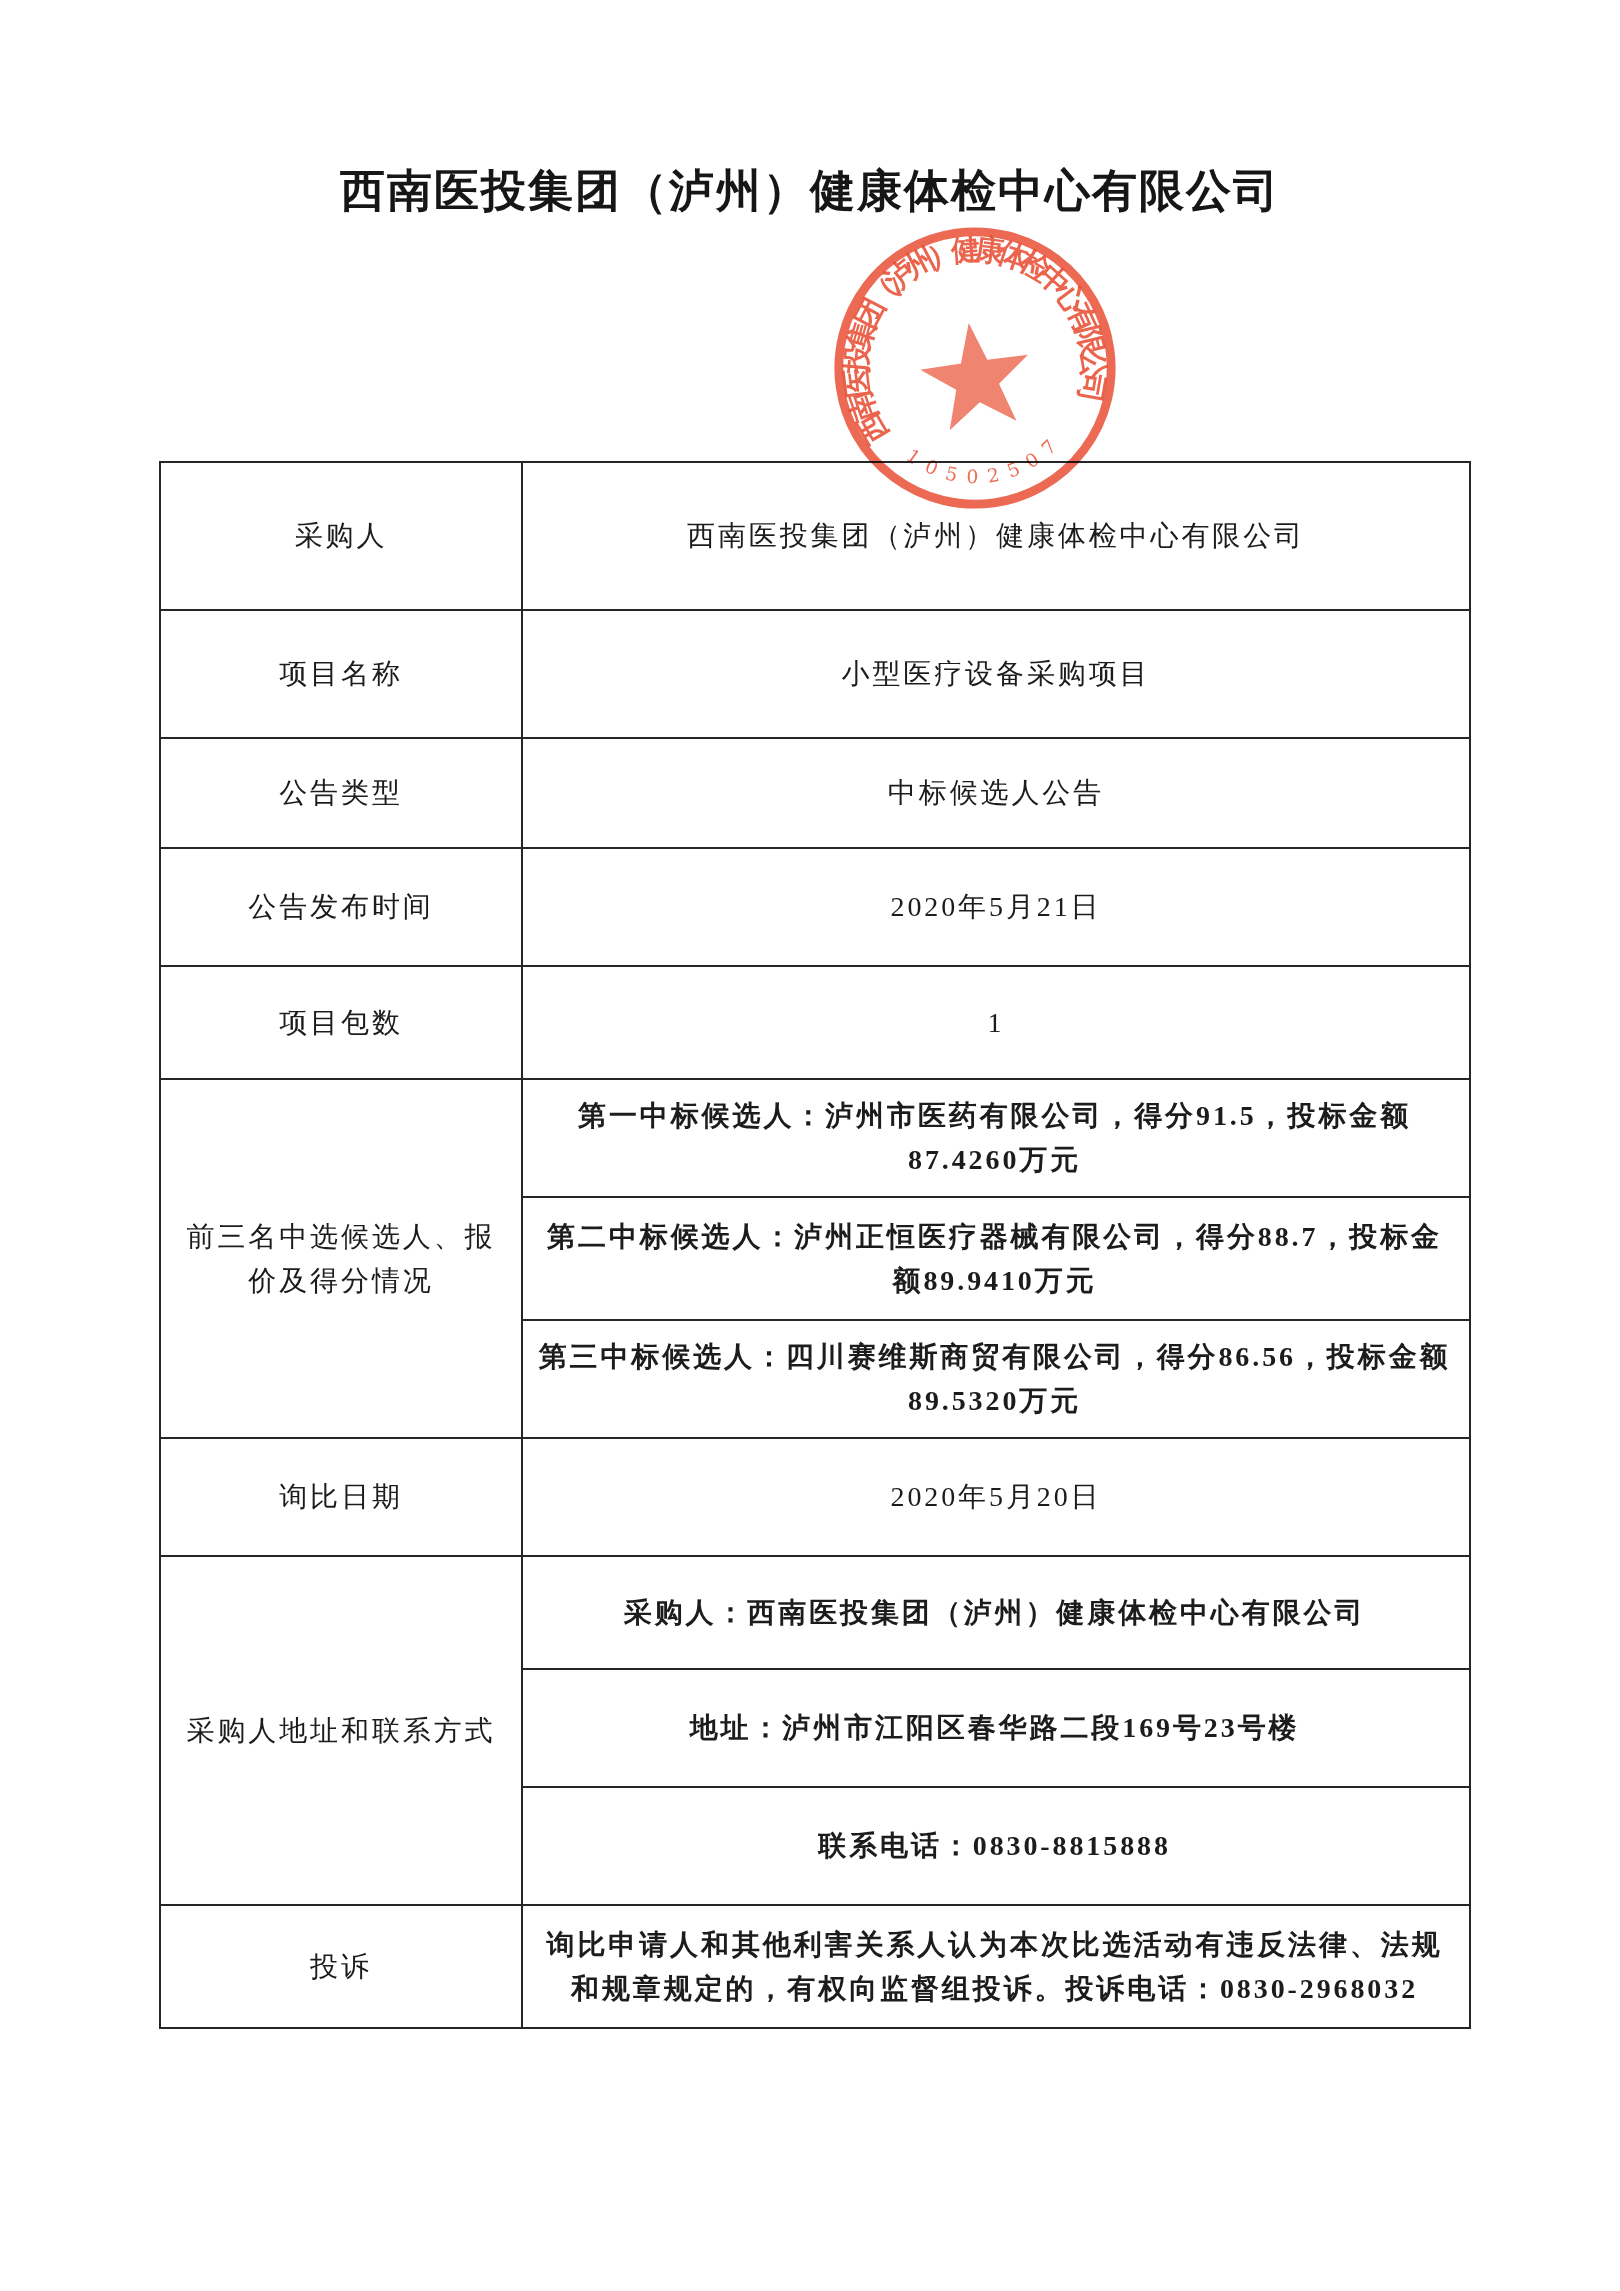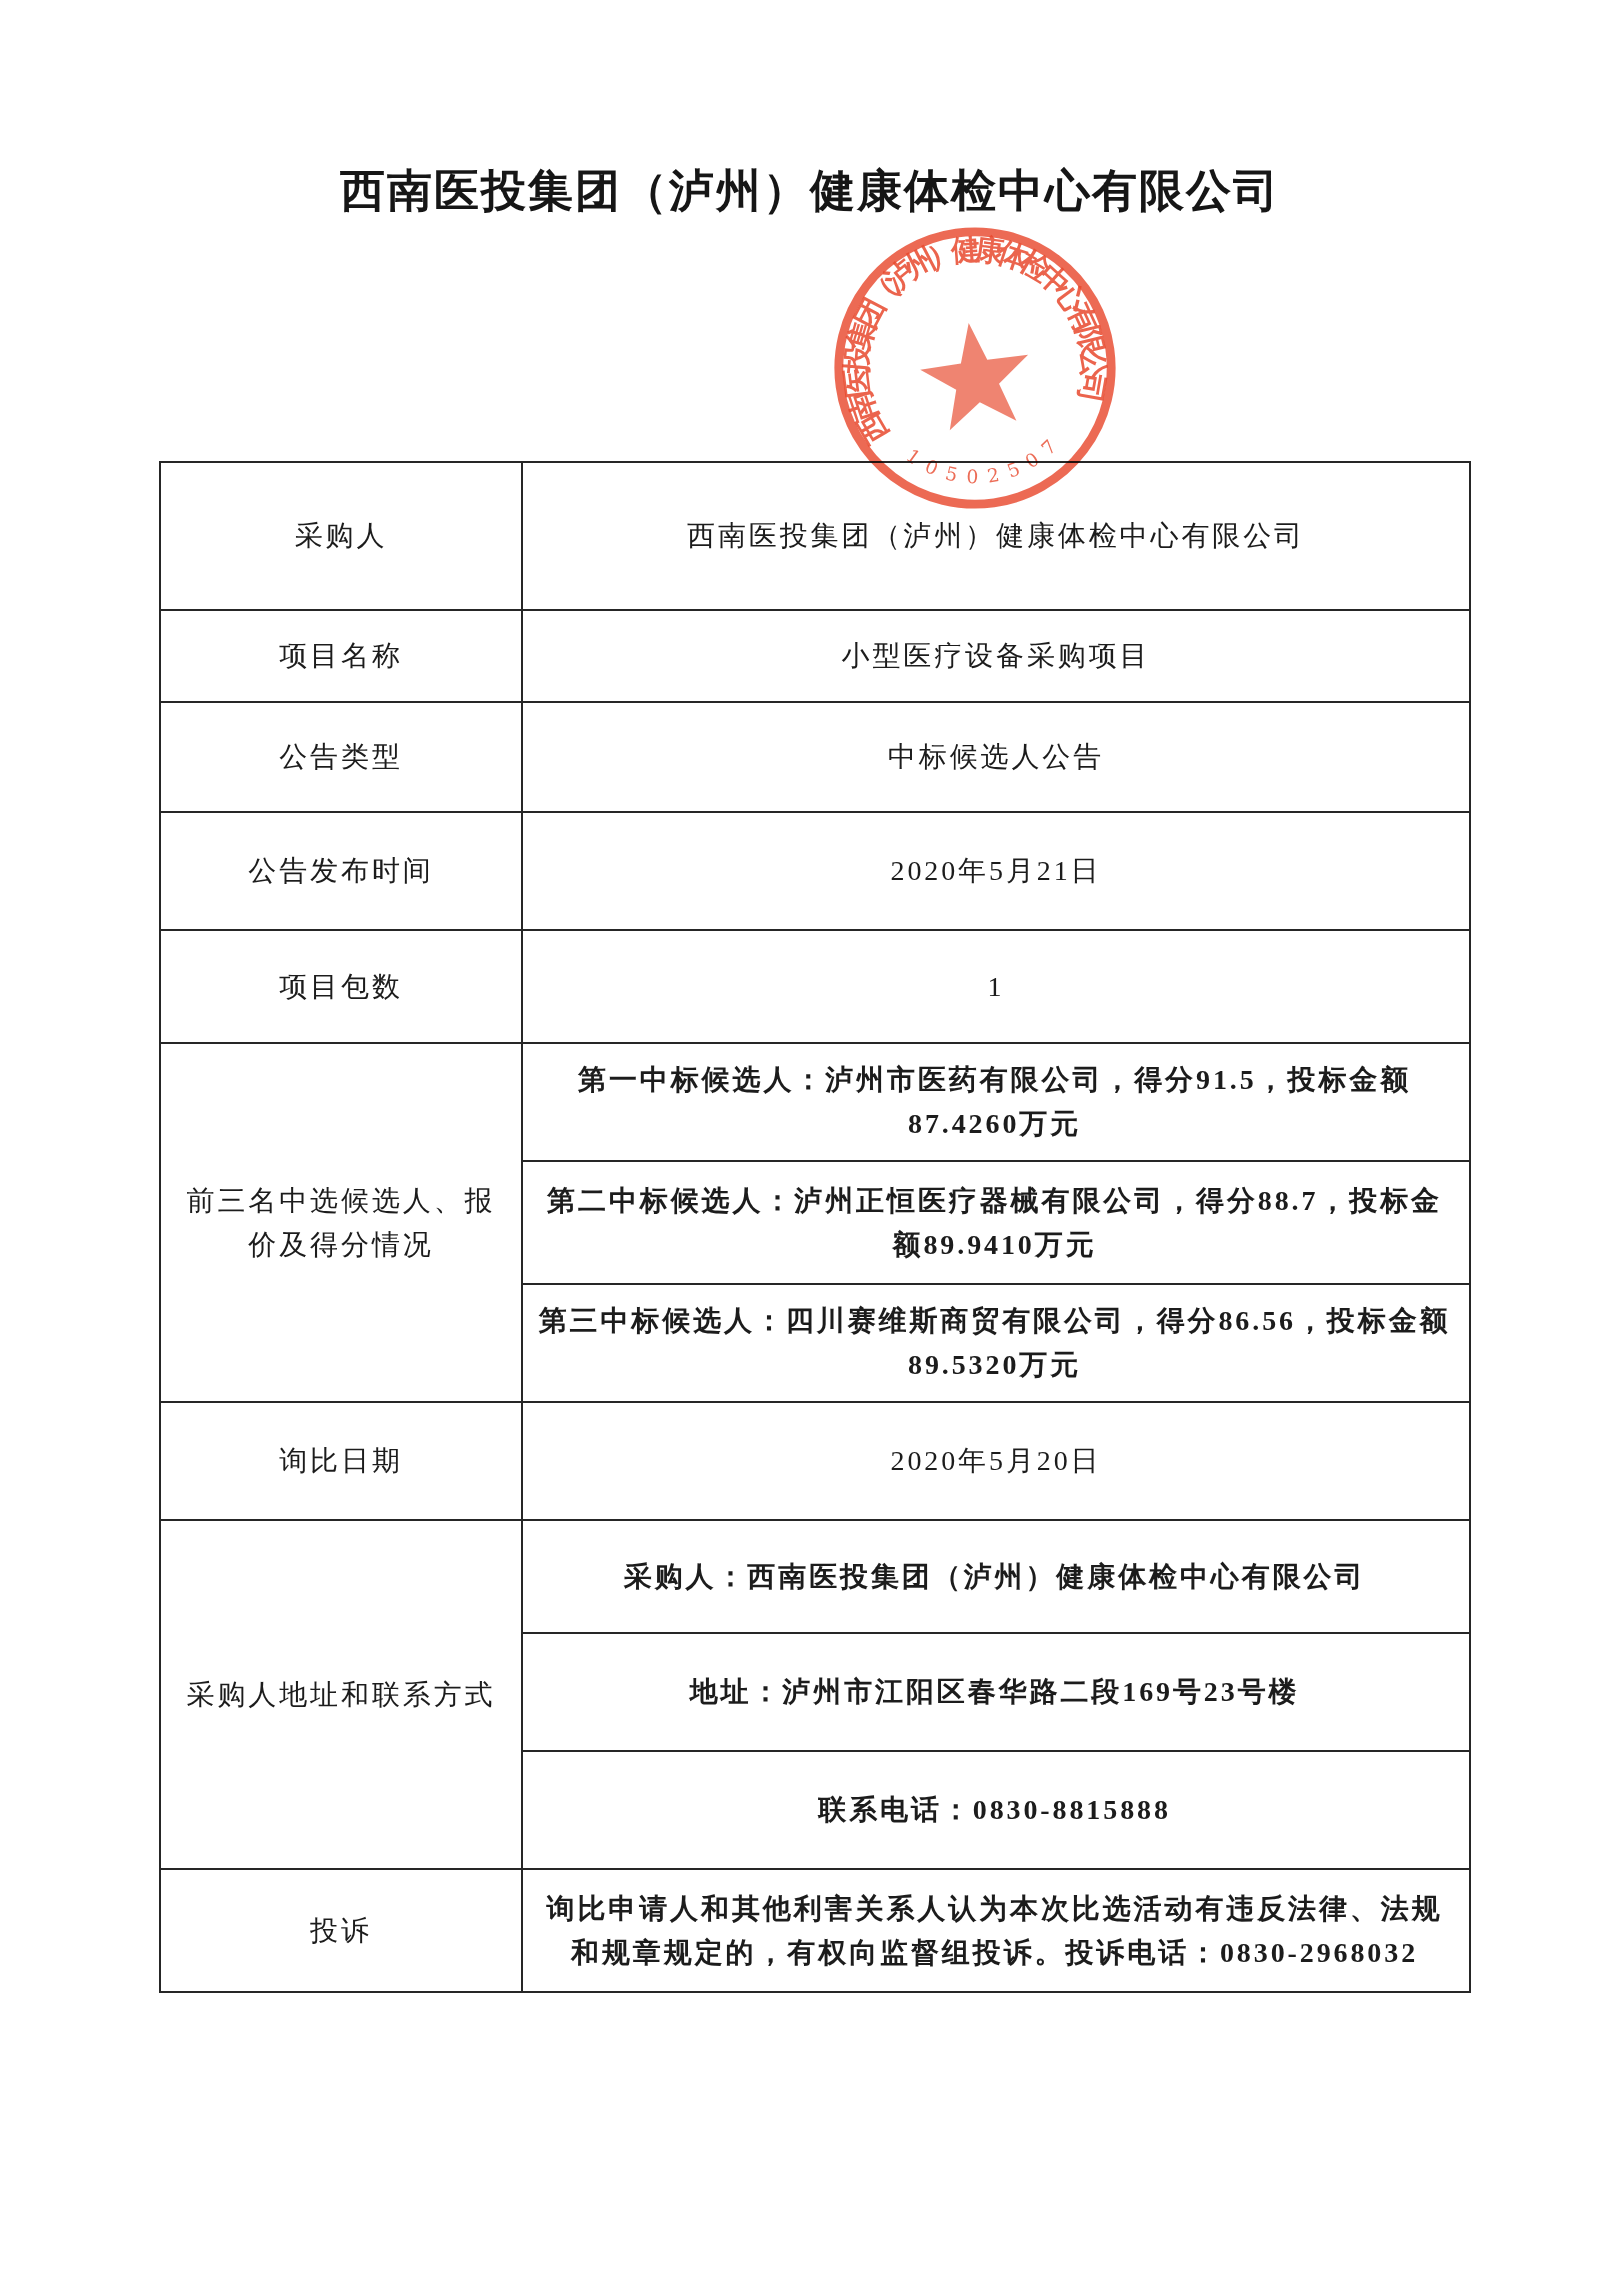--- a/index.html
+++ b/index.html
@@ -80,21 +80,21 @@
     <table class="doc-table">
       <colgroup>
           <col class="c1">
           <col class="c2">
         </colgroup>
       <tbody>
         <tr style="height:148px;">
           <td class="label-cell">采购人</td>
           <td class="value-center">西南医投集团（泸州）健康体检中心有限公司</td>
         </tr>
-        <tr style="height:92px;padding-left:26px;">
+        <tr style="height:128px;padding-left:26px;">
           <td class="label-cell">项目名称</td>
           <td class="value-center">小型医疗设备采购项目</td>
         </tr>
         <tr style="height:110px;">
           <td class="label-cell">公告类型</td>
           <td class="value-center">中标候选人公告</td>
         </tr>
         <tr style="height:118px;">
           <td class="label-cell">公告发布时间</td>
           <td class="value-center">2020年5月21日</td>

